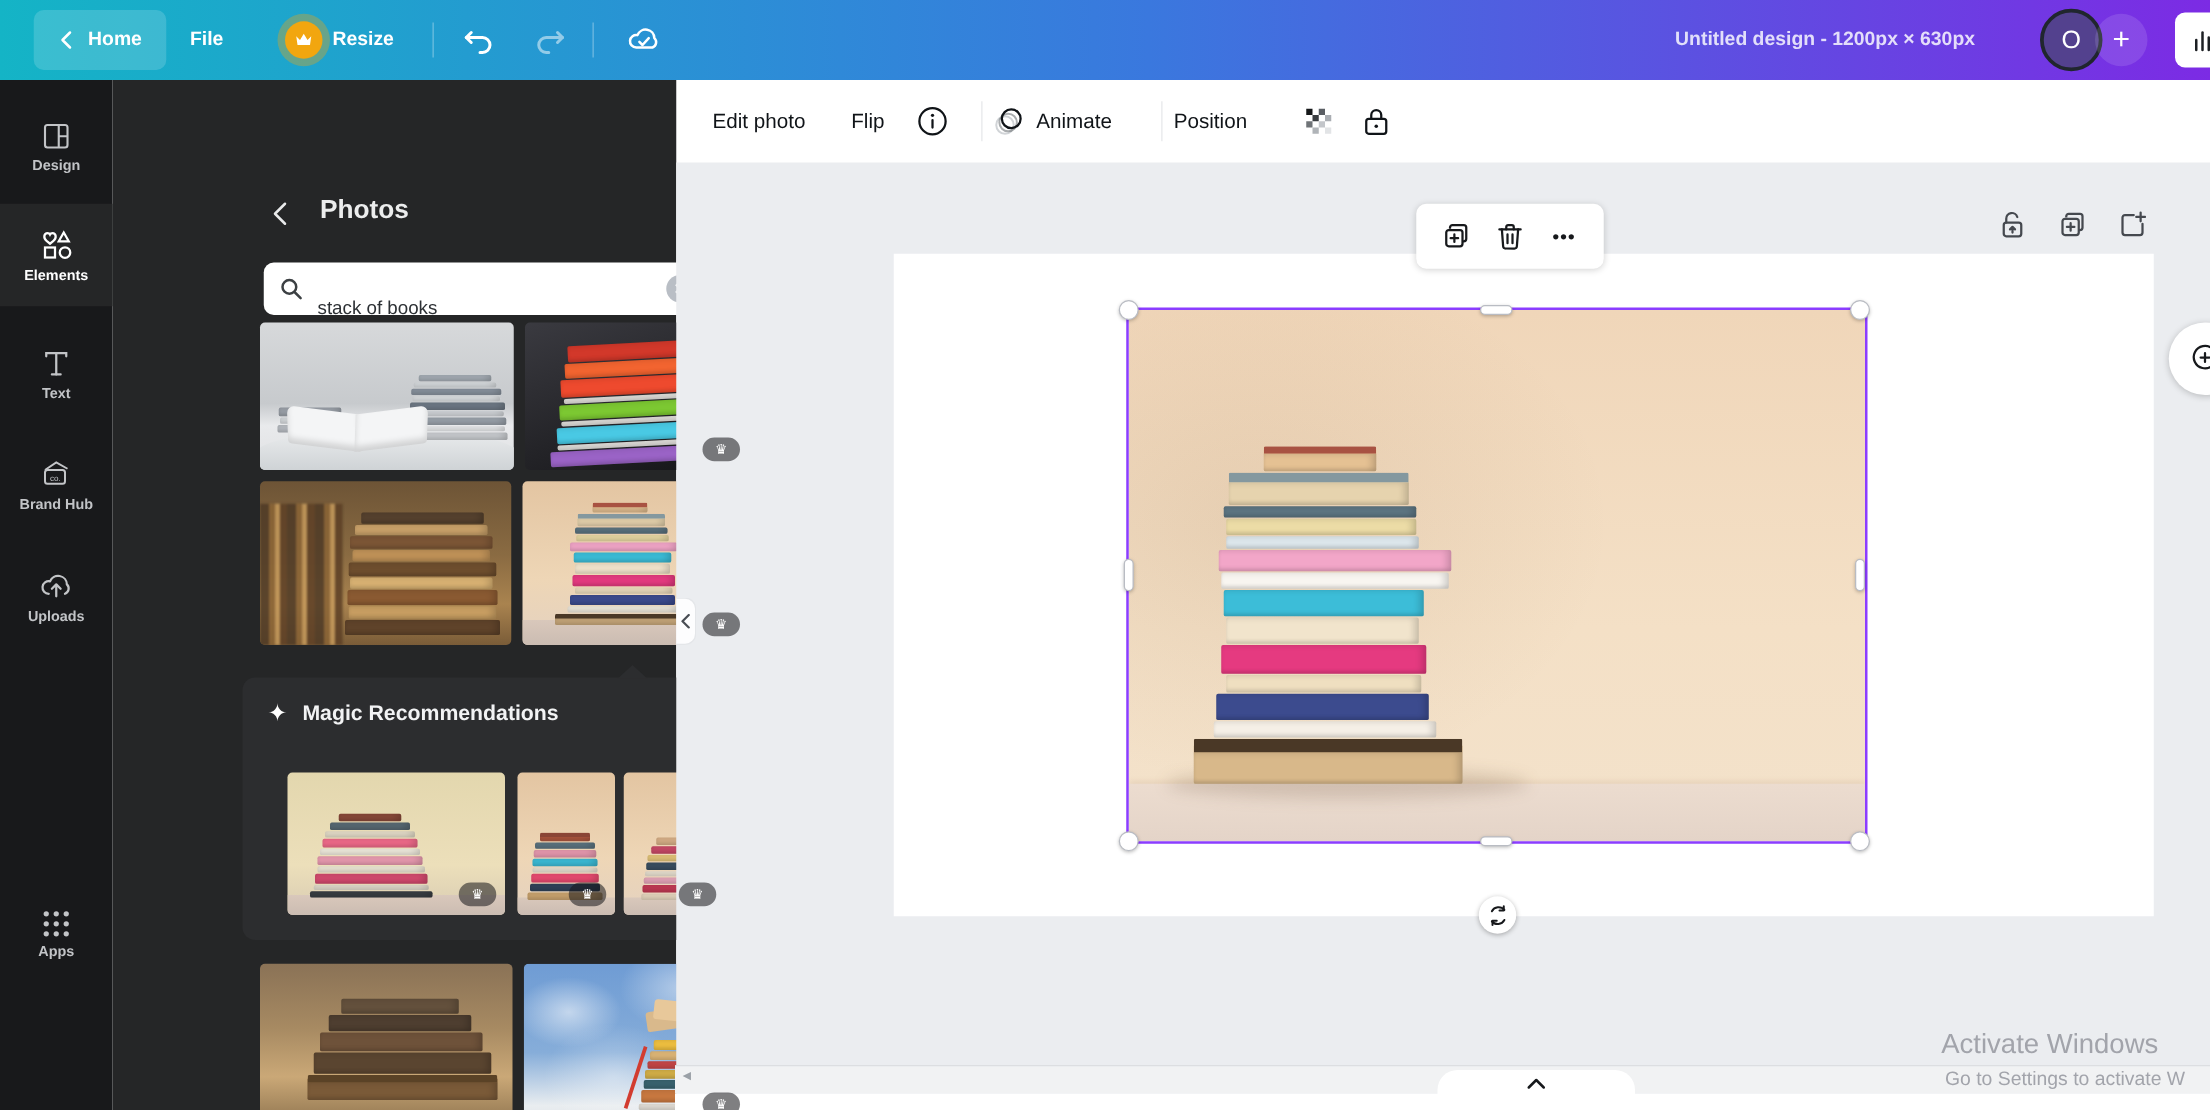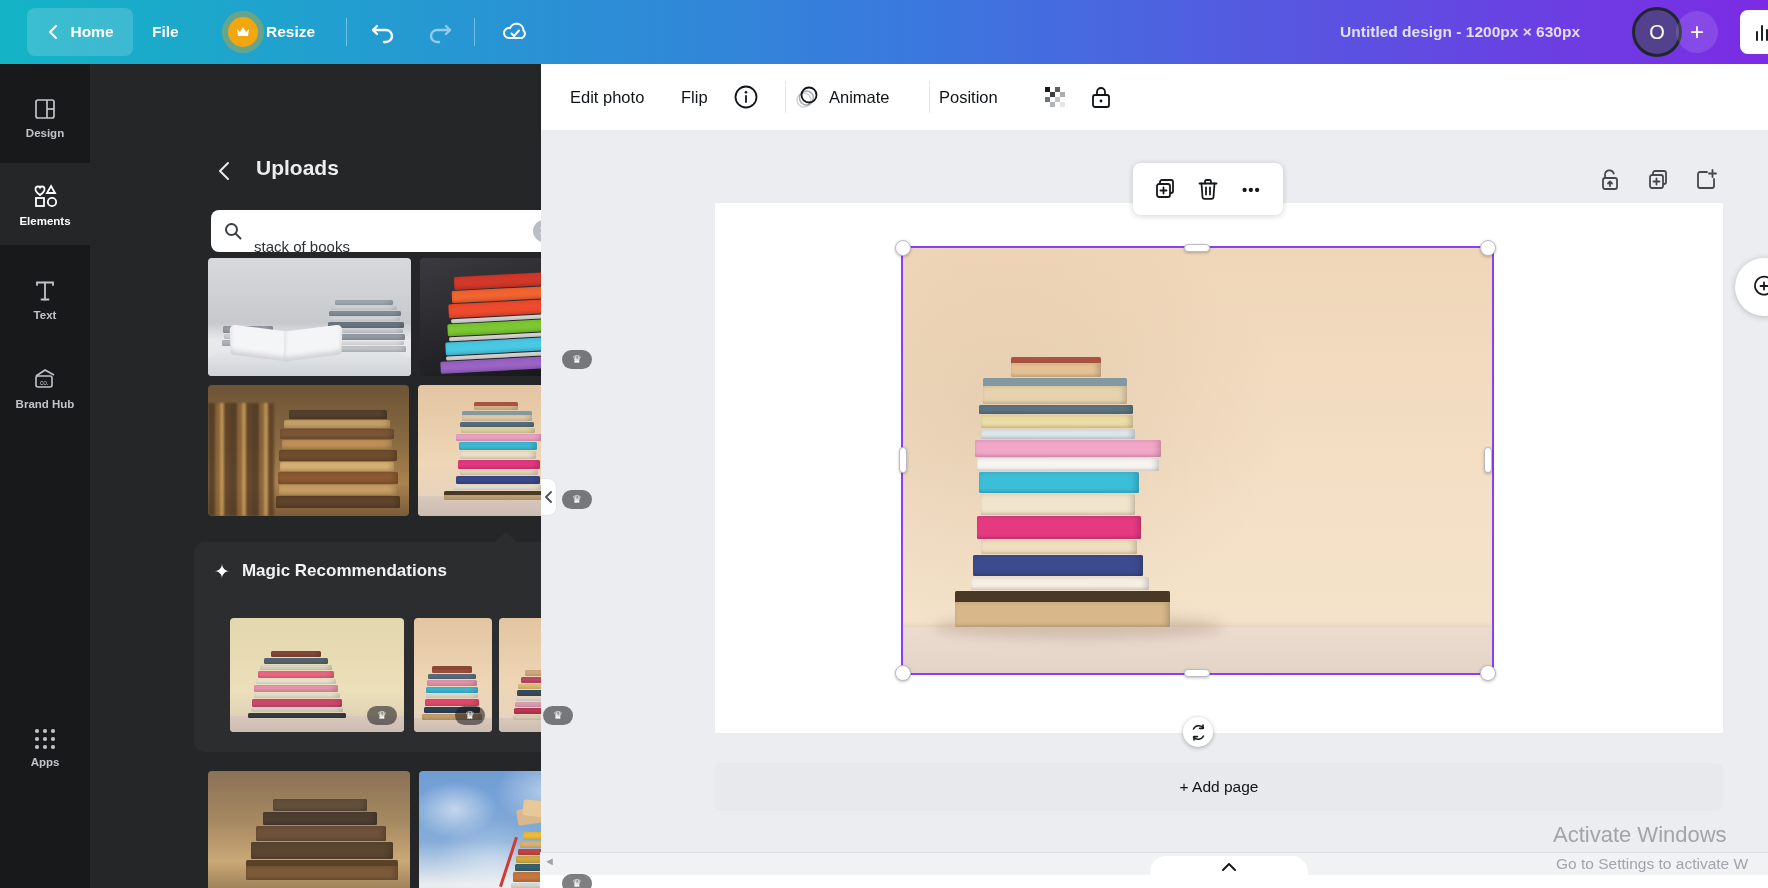--- a/index.html
+++ b/index.html
@@ -238,20 +238,28 @@
       <span class="sb-label">Brand Hub</span>
     </div>
     <div class="sb-item" style="top:194px">
       <svg width="26" height="26" viewBox="0 0 26 26" fill="none" stroke="currentColor" stroke-width="1.8" stroke-linecap="round">
           <path d="M5 7 V4.5 H21 V7"></path>
           <path d="M13 4.5 V21.5"></path>
           <path d="M9.5 21.5 H16.5"></path>
         </svg>
       <span class="sb-label">Text</span>
     </div>
+    <div class="sb-item" style="top:372px">
+      <svg width="28" height="28" viewBox="0 0 28 28" fill="none" stroke="currentColor" stroke-width="1.8" stroke-linecap="round" stroke-linejoin="round">
+          <path d="M8 20 a5 5 0 1 1 1-9.9 A7 7 0 0 1 22.5 12.5 A4.5 4.5 0 0 1 21 20"></path>
+          <path d="M14 22 V13"></path>
+          <path d="M10.5 16 L14 12.5 L17.5 16"></path>
+        </svg>
+      <span class="sb-label">Uploads</span>
+    </div>
     <div class="sb-item" style="top:642px">
       <svg width="24" height="24" viewBox="0 0 24 24" fill="currentColor">
           <circle cx="4" cy="4" r="2.1"></circle>
           <circle cx="12" cy="4" r="2.1"></circle>
           <circle cx="20" cy="4" r="2.1"></circle>
           <circle cx="4" cy="12" r="2.1"></circle>
           <circle cx="12" cy="12" r="2.1"></circle>
           <circle cx="20" cy="12" r="2.1"></circle>
           <circle cx="4" cy="20" r="2.1"></circle>
           <circle cx="12" cy="20" r="2.1"></circle>
@@ -259,21 +267,21 @@
         </svg>
       <span class="sb-label">Apps</span>
     </div>
   </div>
 
   <div class="panel">
     <svg class="panel-back" viewBox="0 0 26 26" fill="none" stroke="currentColor" stroke-width="2" stroke-linecap="round" stroke-linejoin="round">
         <path d="M16 5 L8 13 L16 21"></path>
         <path d="M8 13 H22" stroke-width="0"></path>
       </svg>
-    <div class="panel-title">Uploads</div>
+    <div class="panel-title">Photos</div>
 
     <div class="searchbox">
       <svg width="20" height="20" viewBox="0 0 20 20" fill="none" stroke="#3c4043" stroke-width="2" stroke-linecap="round">
           <circle cx="8.5" cy="8.5" r="5.5"></circle>
           <path d="M13 13 L17.5 17.5"></path>
         </svg>
       <input value="stack of books" style="">
       <span class="search-clear">✕</span>
     </div>
     <svg class="filter-btn" viewBox="0 0 30 28" fill="none" stroke="currentColor" stroke-width="2.2" stroke-linecap="round">
@@ -588,23 +596,20 @@
           <path d="M8 7 V6 a2 2 0 0 1 2-2 h9 a2 2 0 0 1 2 2 v9 a2 2 0 0 1-2 2 h-1"></path>
           <rect x="5" y="8" width="13" height="13" rx="2"></rect>
           <path d="M11.5 11.5 v6 M8.5 14.5 h6" stroke-linecap="round"></path>
         </svg>
       <svg class="pc-btn" viewBox="0 0 26 26" fill="none" stroke="#45494f" stroke-width="1.8" stroke-linecap="round" stroke-linejoin="round">
           <path d="M14 5 H7 a2 2 0 0 0-2 2 v12 a2 2 0 0 0 2 2 h12 a2 2 0 0 0 2-2 v-7"></path>
           <path d="M19.5 3 v7 M16 6.5 h7"></path>
         </svg>
     </div>
 
-    <div class="add-page">
-        <span>+ Add page</span>
-      </div>
   </div>
 
   <div class="comment-fab">
     <svg width="26" height="26" viewBox="0 0 26 26" fill="none" stroke="#17191c" stroke-width="1.8" stroke-linecap="round" stroke-linejoin="round">
         <path d="M22 12 a9 9 0 1 0-3.5 6.8 L23 20 l-1.2-4.5"></path>
         <path d="M13 8.5 v7 M9.5 12 h7"></path>
       </svg>
   </div>
 
   <div class="bottom-strip"></div>

